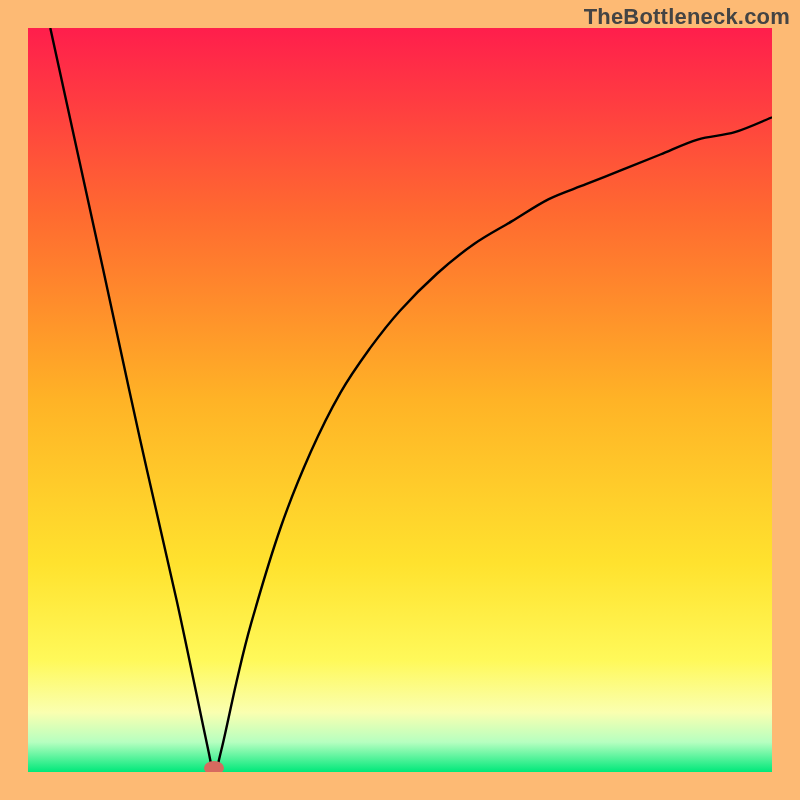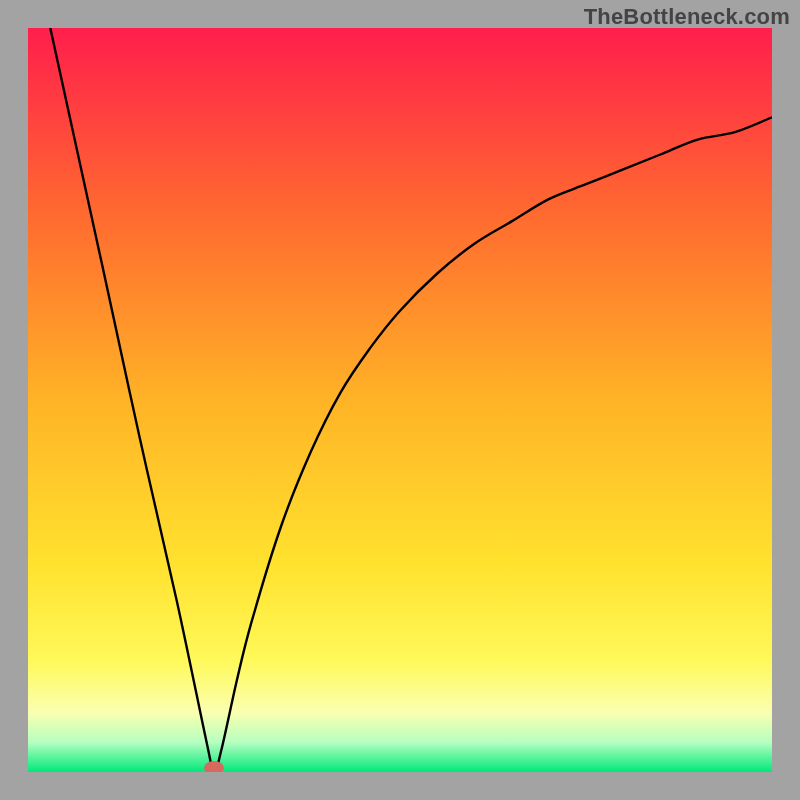--- a/index.html
+++ b/index.html
@@ -7,21 +7,21 @@
     padding: 0;
     width: 800px;
     height: 800px;
     overflow: hidden;
     background: #000;
   }
   .frame {
     position: relative;
     width: 800px;
     height: 800px;
-    background: #a3a3a3;
+    background: #fdba74;
   }
   .plot-area {
     position: absolute;
     left: 28px;
     top: 28px;
     width: 744px;
     height: 744px;
     overflow: hidden;
   }
   .plot-area svg {

